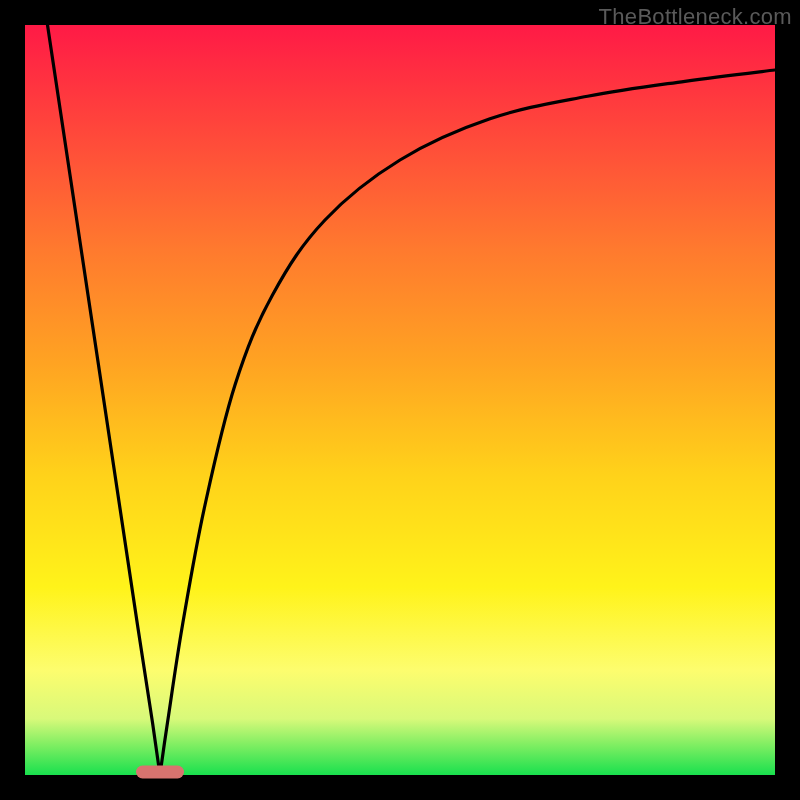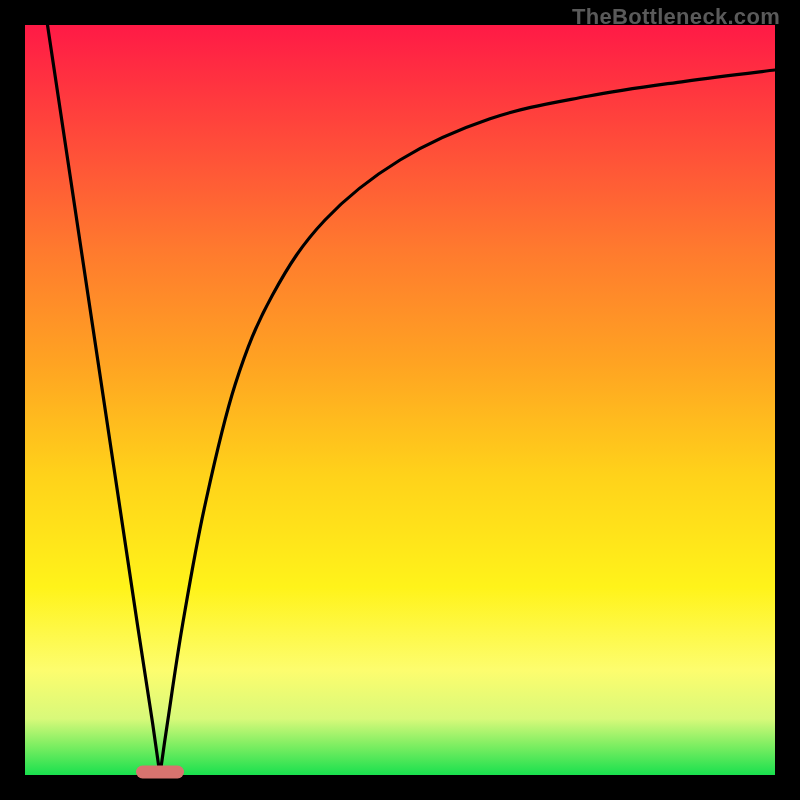--- a/index.html
+++ b/index.html
@@ -34,24 +34,24 @@
       #fff31a 75%,
       #fdfd6e 86%,
       #d8f97a 92.5%,
       #7fee62 96%,
       #19e04e 100%
     );
   }
   .watermark {
     position: absolute;
     top: 4px;
-    right: 20px;
+    right: 8px;
     color: #5a5a5a;
     font-size: 22px;
-    font-weight: 700;
+    font-weight: 400;
     letter-spacing: 0.3px;
     z-index: 3;
   }
   svg.curve {
     position: absolute;
     inset: 0;
     width: 100%;
     height: 100%;
     z-index: 2;
   }

